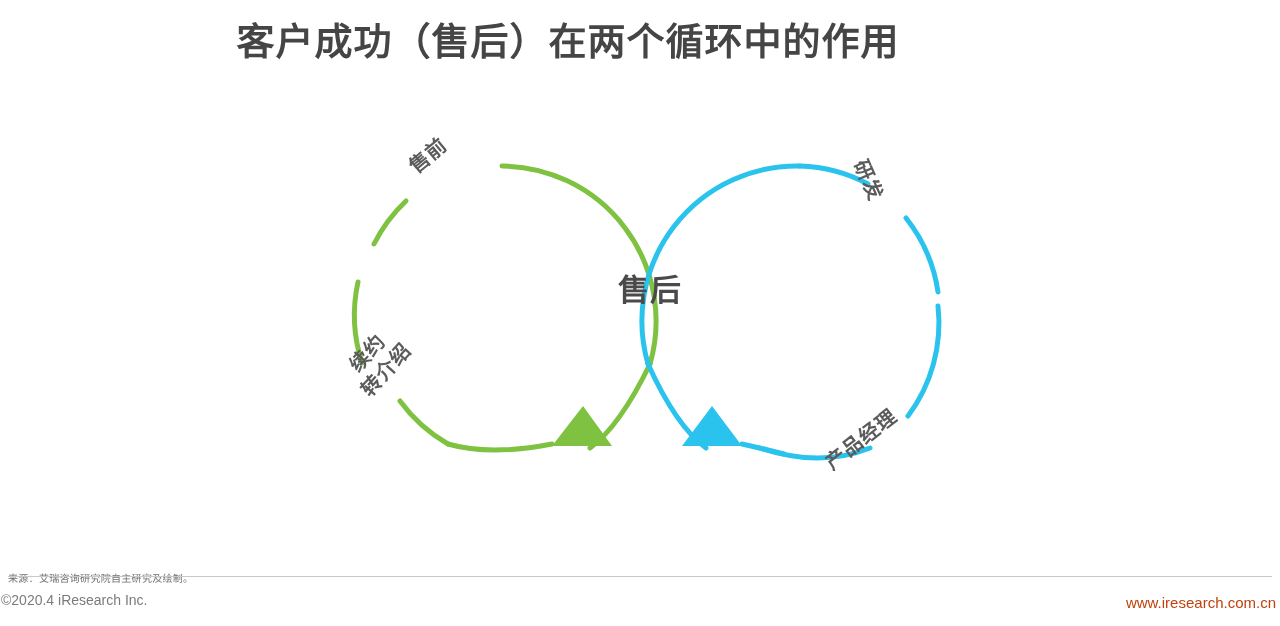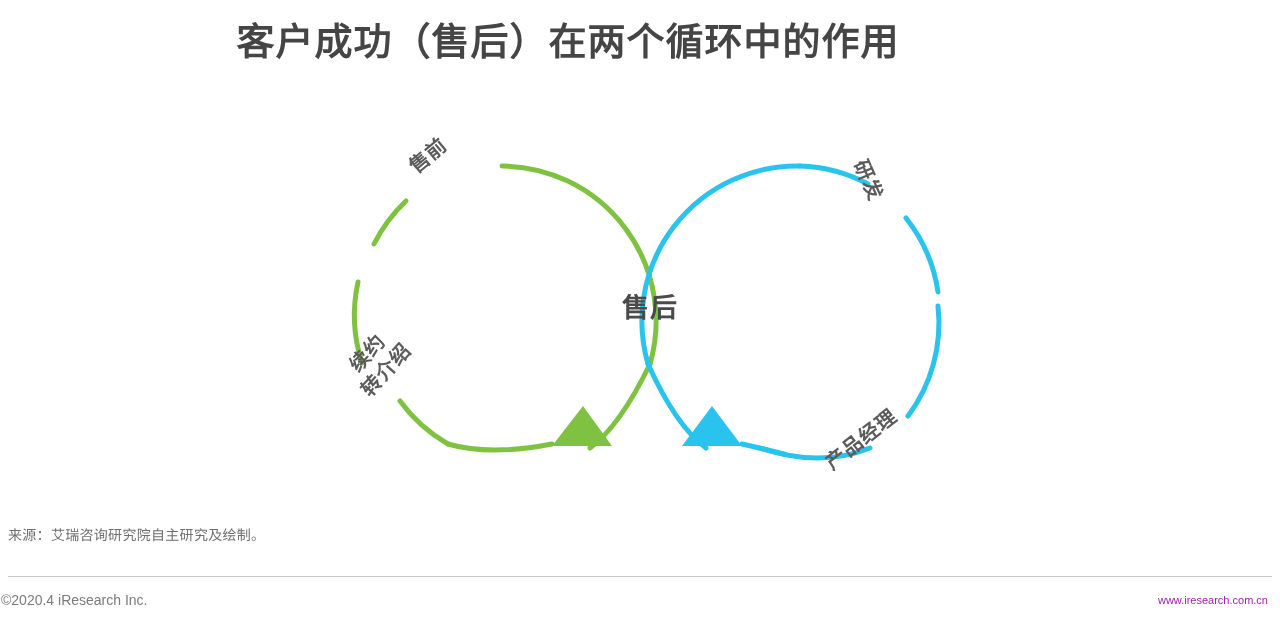--- a/index.html
+++ b/index.html
@@ -44,26 +44,25 @@
     height: 420px;
   }
 
   
   .center-label {
     position: absolute;
     left: 555px;
     top: 178px;
     width: 190px;
     text-align: center;
-    font-size: 27px;
+    font-size: 31px;
     font-weight: bold;
     color: #4a4a4a;
     line-height: 34px;
     letter-spacing: 1px;
-    margin-top: 17px;
   }
   .center-label div { white-space: nowrap; }
 
   
   .arc-label {
     position: absolute;
     font-size: 20px;
     font-weight: bold;
     color: #5b5b5b;
     white-space: nowrap;
@@ -95,46 +94,46 @@
     left: 828px;
     top: 356px;
     transform: rotate(-38deg);
     transform-origin: 0 50%;
   }
 
   
   .source-note {
     position: absolute;
     left: 8px;
-    top: 524px;
-    font-size: 14px;
+    top: 570px;
+    font-size: 10px;
     color: #6f6f6f;
     letter-spacing: 0.3px;
   }
   .footer-rule {
     position: absolute;
     left: 8px;
     top: 576px;
     width: 1264px;
     height: 1px;
     background: #c9c9c9;
   }
   .copyright {
     position: absolute;
     left: 1px;
     top: 592px;
     font-size: 14px;
     color: #7b7b7b;
   }
   .site-url {
     position: absolute;
-    right: 12px;
+    right: 4px;
     top: 594px;
-    font-size: 11px;
-    color: #a21caf;
+    font-size: 15px;
+    color: #c2410c;
   }
 </style>
 </head>
 <body>
 
 <div class="page-title">客户成功（售后）在两个循环中的作用</div>
 
 <div class="diagram">
 
   <svg viewBox="0 0 1280 420">

